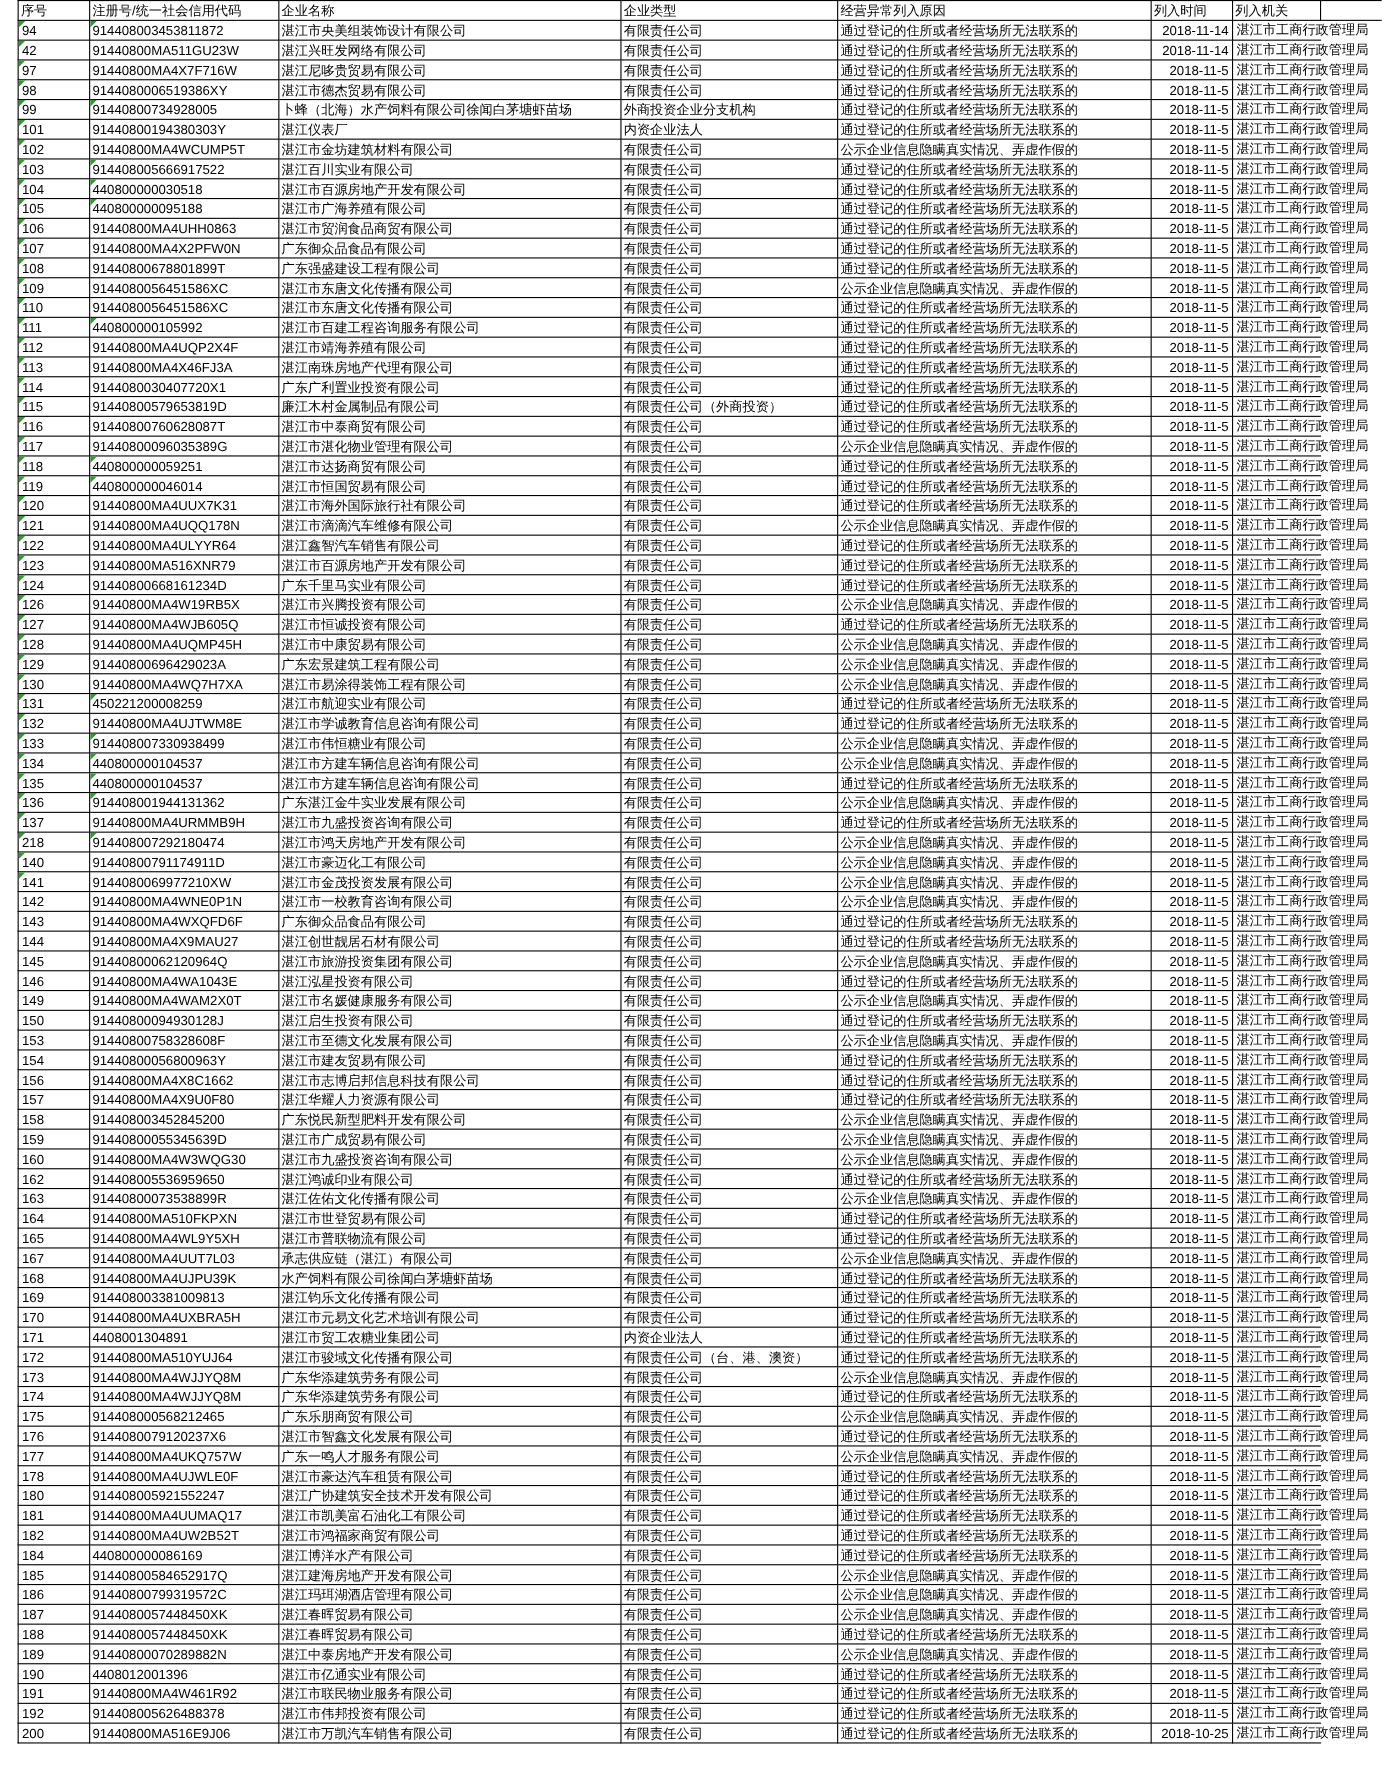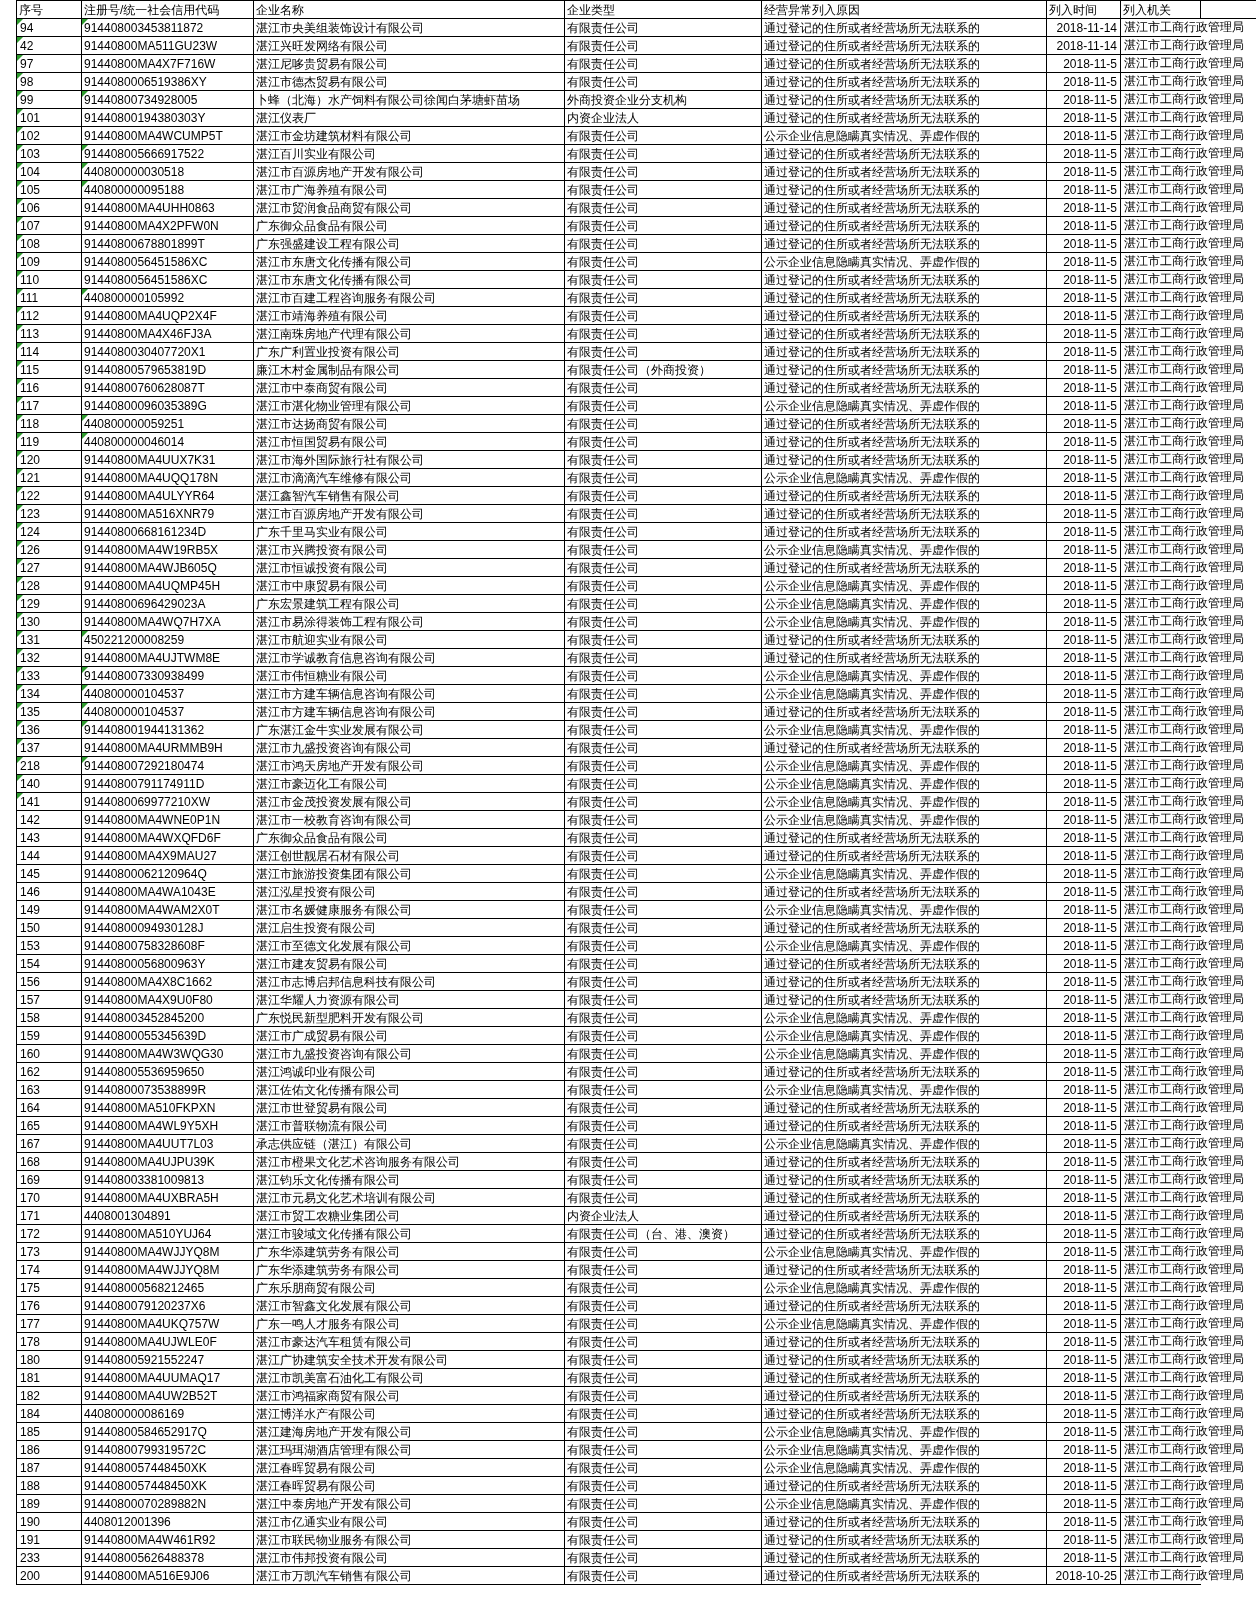--- a/index.html
+++ b/index.html
@@ -820,21 +820,21 @@
         <td class="c-reason"><span class="txt">公示企业信息隐瞒真实情况、弄虚作假的</span></td>
         <td class="c-date"><span class="txt">2018-11-5</span></td>
         <td class="c-org">
           <div>湛江市工商行政管理局</div>
         </td>
         <td class="c-blank"></td>
       </tr>
       <tr>
         <td class="c-no"><span class="txt">168</span></td>
         <td class="c-code"><span class="txt">91440800MA4UJPU39K</span></td>
-        <td class="c-name"><span class="txt">湛江市橙果文化艺术咨询服务有限公司</span></td>
+        <td class="c-name"><span class="txt">水产饲料有限公司徐闻白茅塘虾苗场</span></td>
         <td class="c-type"><span class="txt">有限责任公司</span></td>
         <td class="c-reason"><span class="txt">通过登记的住所或者经营场所无法联系的</span></td>
         <td class="c-date"><span class="txt">2018-11-5</span></td>
         <td class="c-org">
           <div>湛江市工商行政管理局</div>
         </td>
         <td class="c-blank"></td>
       </tr>
       <tr>
         <td class="c-no"><span class="txt">169</span></td>
@@ -1082,21 +1082,21 @@
         <td class="c-name"><span class="txt">湛江市联民物业服务有限公司</span></td>
         <td class="c-type"><span class="txt">有限责任公司</span></td>
         <td class="c-reason"><span class="txt">通过登记的住所或者经营场所无法联系的</span></td>
         <td class="c-date"><span class="txt">2018-11-5</span></td>
         <td class="c-org">
           <div>湛江市工商行政管理局</div>
         </td>
         <td class="c-blank"></td>
       </tr>
       <tr>
-        <td class="c-no"><span class="txt">233</span></td>
+        <td class="c-no"><span class="txt">192</span></td>
         <td class="c-code"><span class="txt">914408005626488378</span></td>
         <td class="c-name"><span class="txt">湛江市伟邦投资有限公司</span></td>
         <td class="c-type"><span class="txt">有限责任公司</span></td>
         <td class="c-reason"><span class="txt">通过登记的住所或者经营场所无法联系的</span></td>
         <td class="c-date"><span class="txt">2018-11-5</span></td>
         <td class="c-org">
           <div>湛江市工商行政管理局</div>
         </td>
         <td class="c-blank"></td>
       </tr>

